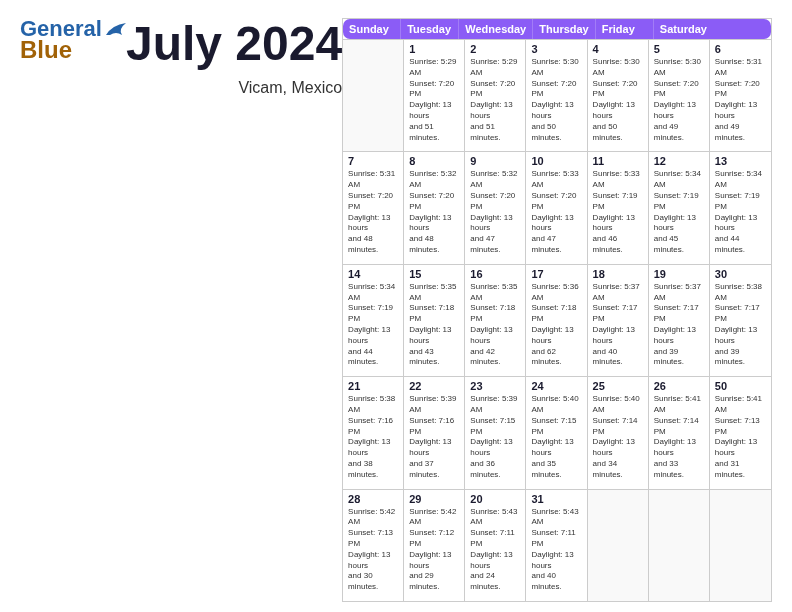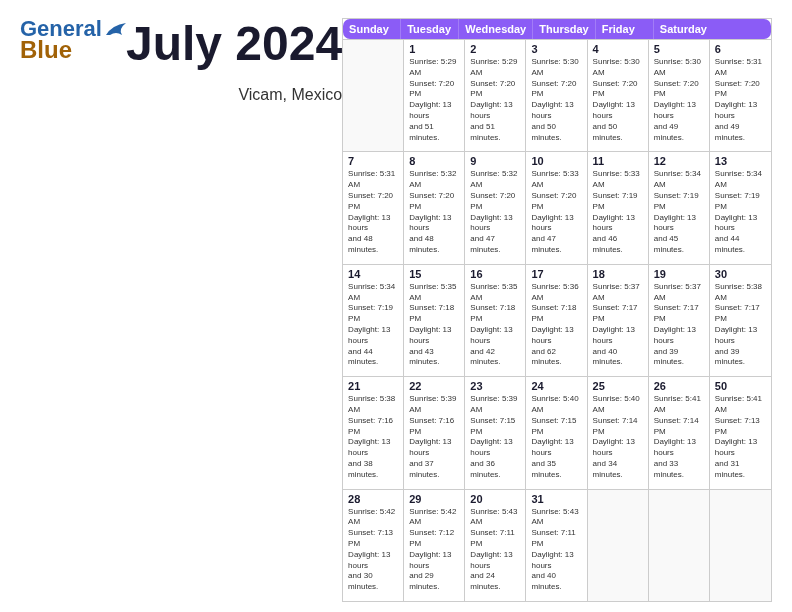--- a/index.html
+++ b/index.html
@@ -38,21 +38,21 @@
     }
     .main-title {
       font-size: 48px;
       font-weight: bold;
       color: #1a1a2e;
       line-height: 1.1;
     }
     .subtitle {
       font-size: 16px;
       color: #333;
-      margin-top: 15px;
+      margin-top: 8px;
     }
     .calendar {
       flex: 1;
       display: flex;
       flex-direction: column;
       border: 1px solid #ccc;
     }
     .cal-header {
       display: grid;
       grid-template-columns: repeat(7, 1fr);

